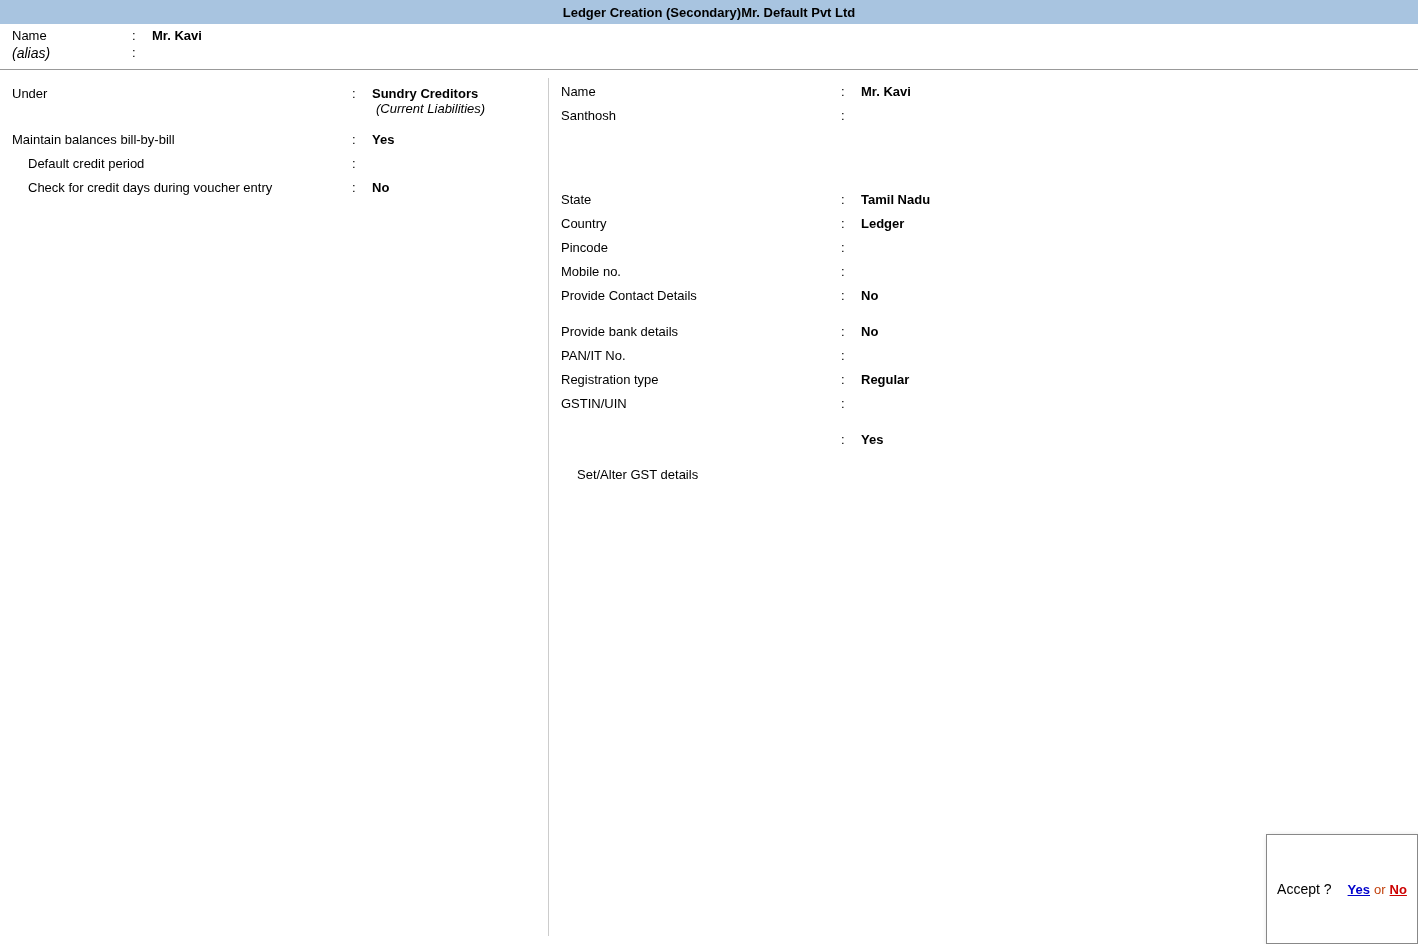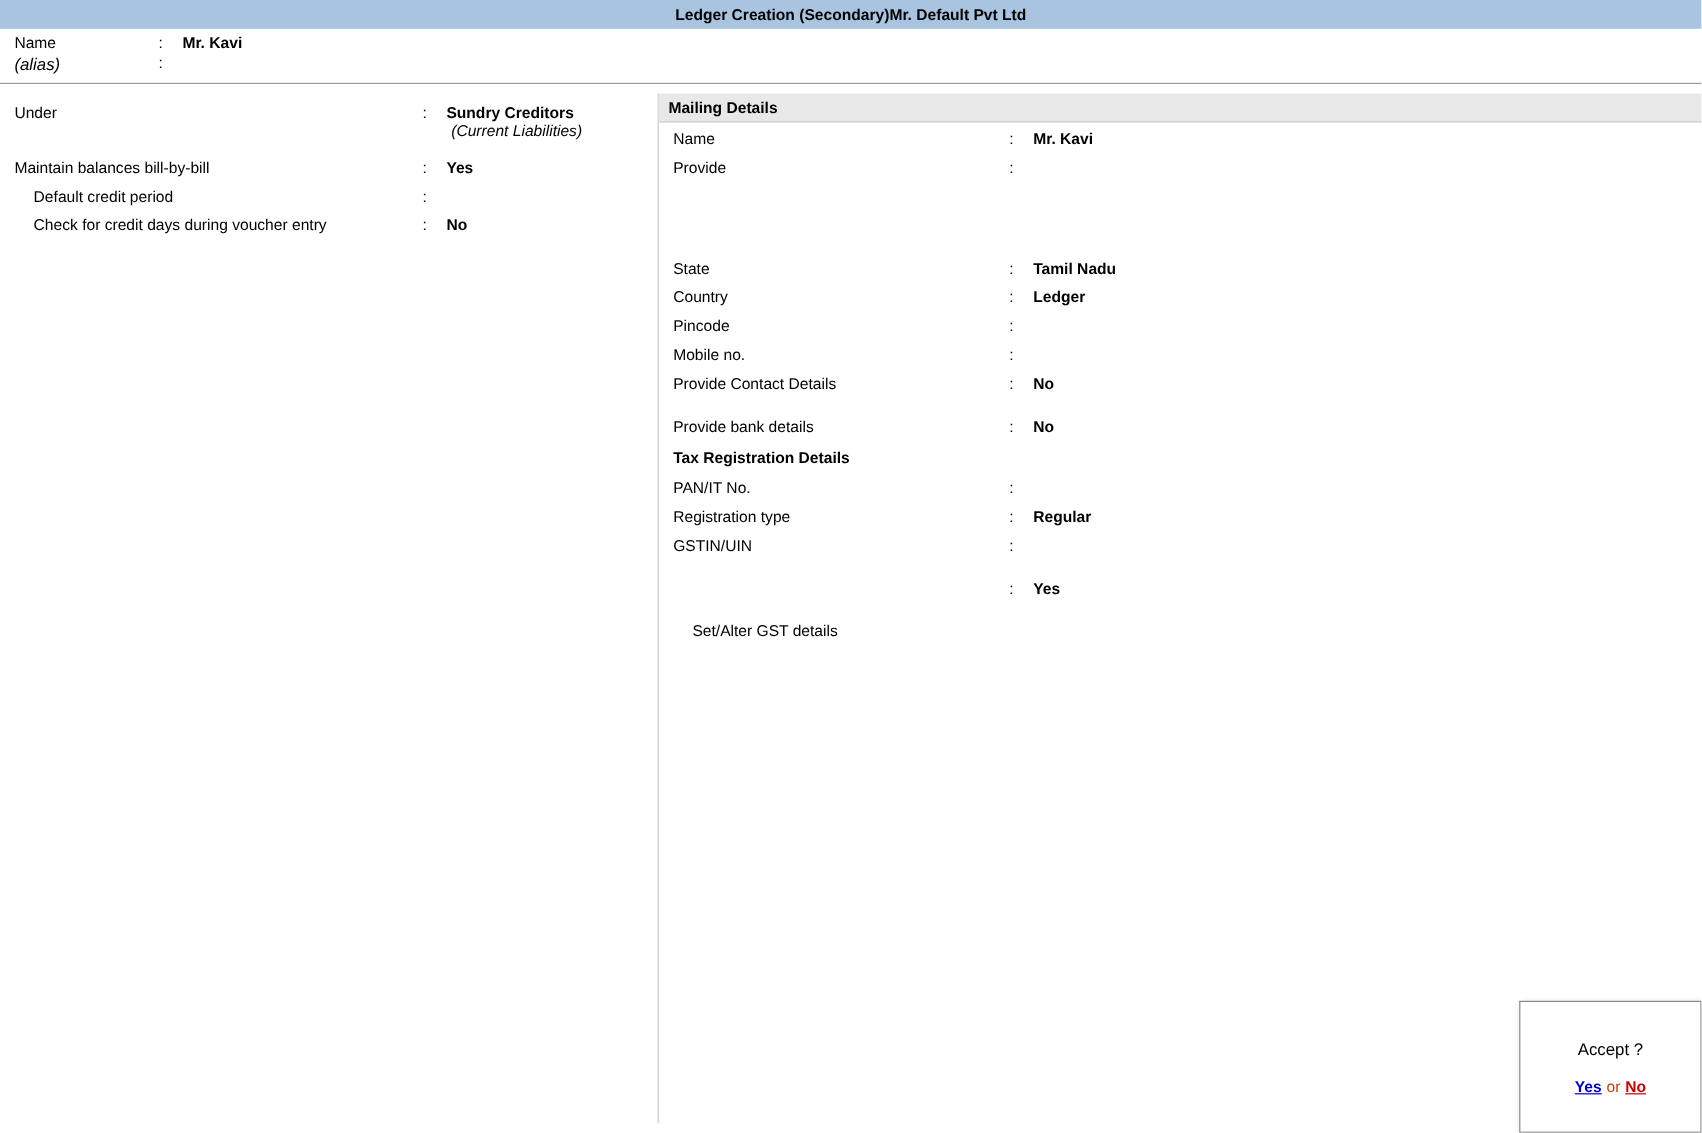--- a/index.html
+++ b/index.html
@@ -142,21 +142,21 @@
     }
     .accept-dialog {
       position: absolute;
       bottom: 0;
       right: 0;
       width: 152px;
       height: 110px;
       border: 1px solid #888;
       background: #fff;
       display: flex;
-      flex-direction: column;
+      flex-direction: row;
       align-items: center;
       justify-content: center;
       gap: 16px;
       box-shadow: 2px 2px 6px rgba(0,0,0,0.2);
     }
     .accept-title {
       font-size: 14px;
       font-weight: normal;
     }
     .accept-buttons {
@@ -236,31 +236,30 @@
 
     <div class="field-row">
       <span class="field-label-indent">Check for credit days during voucher entry</span>
       <span class="field-colon">:</span>
       <span class="field-value">No</span>
     </div>
 
   </div>
 
   <div class="right-panel">
-    <div class="mailing-header">Mailing Details</div>
     <div class="right-inner">
 
       <div class="right-field-row">
         <span class="right-label">Name</span>
         <span class="right-colon">:</span>
         <span class="right-value">Mr. Kavi</span>
       </div>
 
       <div class="right-field-row">
-        <span class="right-label">Provide</span>
+        <span class="right-label">Santhosh</span>
         <span class="right-colon">:</span>
         <span class="right-value"></span>
       </div>
 
       <div class="address-spacer"></div>
 
       <div class="right-field-row">
         <span class="right-label">State</span>
         <span class="right-colon">:</span>
         <span class="right-value">Tamil Nadu</span>
@@ -291,23 +290,20 @@
       </div>
 
       <div class="section-gap"></div>
 
       <div class="right-field-row">
         <span class="right-label">Provide bank details</span>
         <span class="right-colon">:</span>
         <span class="right-value">No</span>
       </div>
 
-      <div class="right-field-row">
-        <span class="tax-reg-header" style="font-weight:bold;">Tax Registration Details</span>
-      </div>
 
       <div class="right-field-row">
         <span class="right-label">PAN/IT No.</span>
         <span class="right-colon">:</span>
         <span class="right-value"></span>
       </div>
 
       <div class="right-field-row">
         <span class="right-label">Registration type</span>
         <span class="right-colon">:</span>

